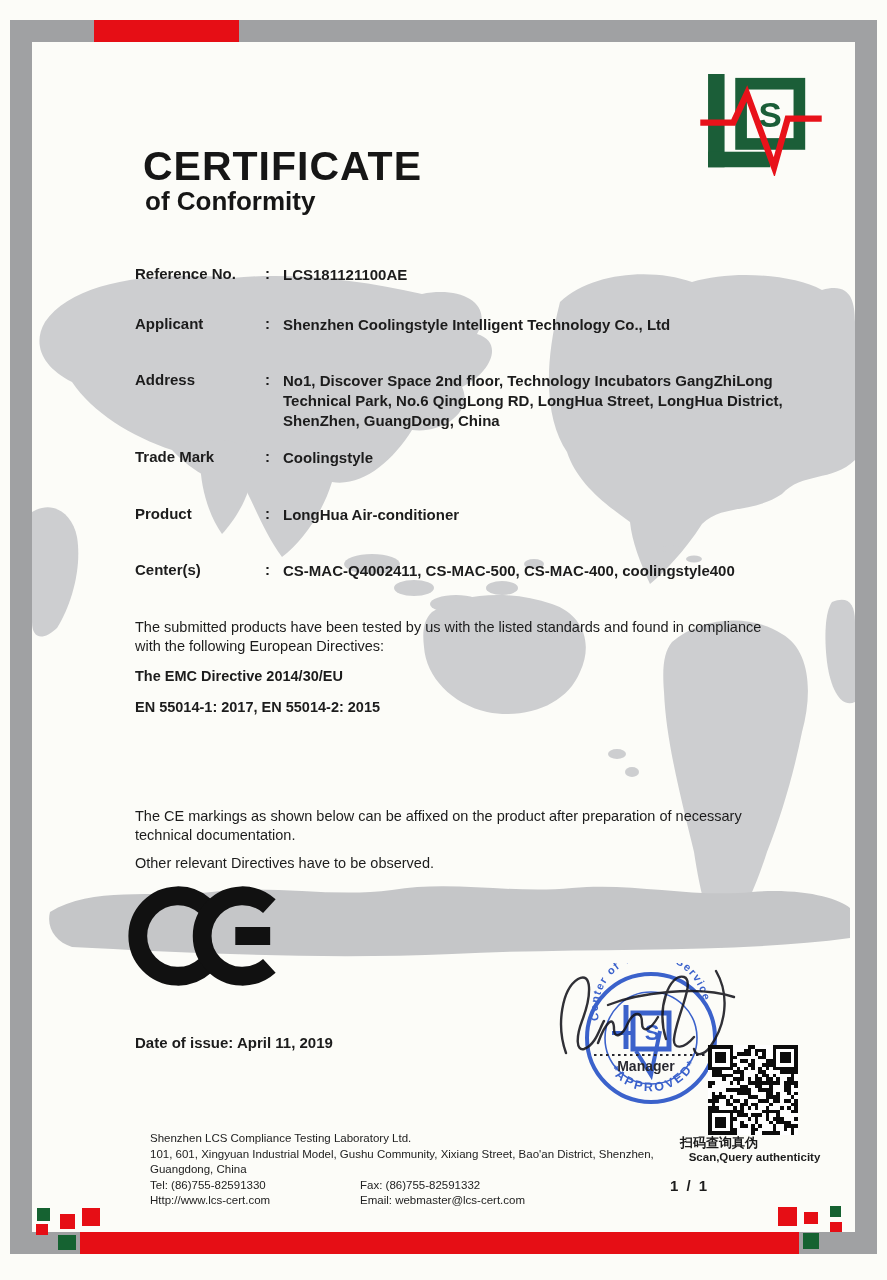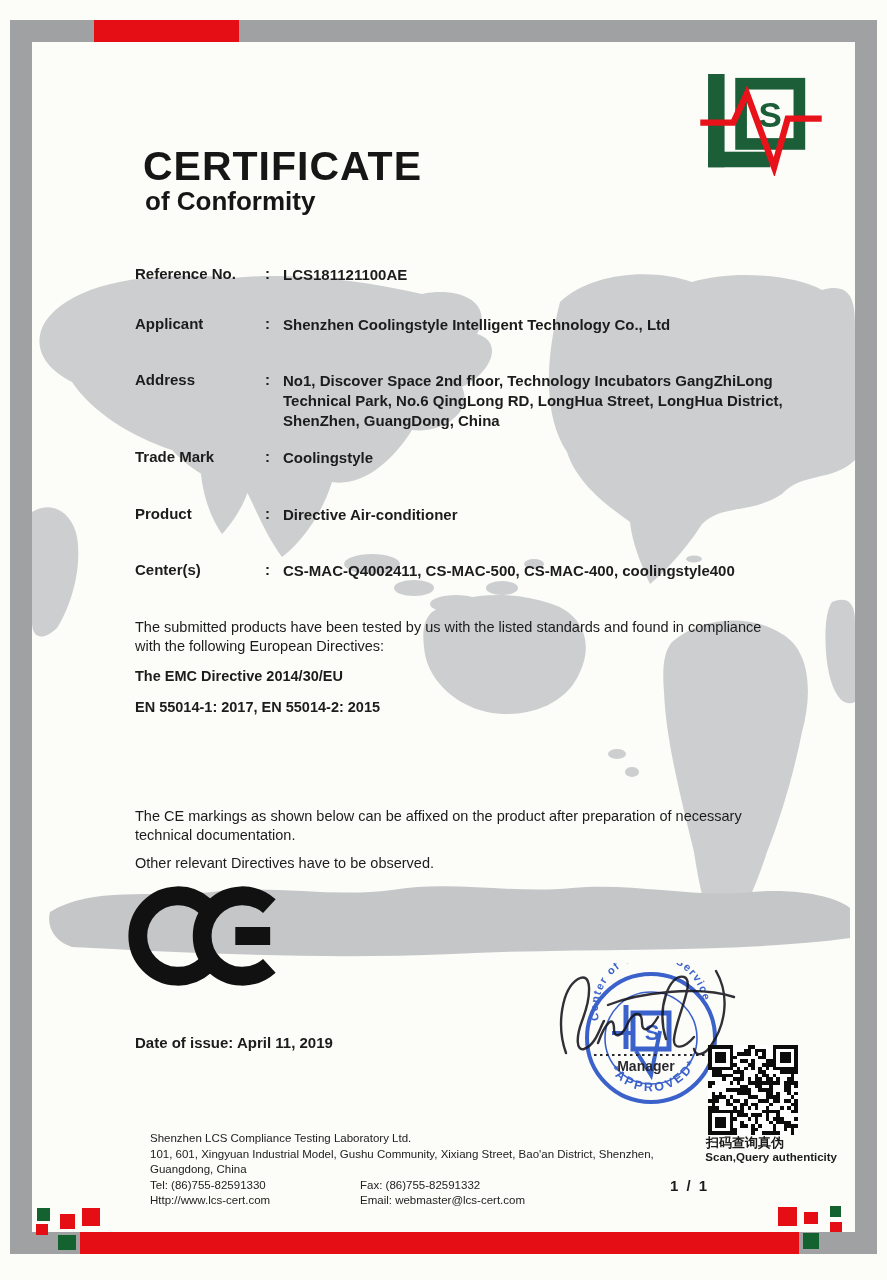--- a/index.html
+++ b/index.html
@@ -44,22 +44,22 @@
   
   #date-issue { position:absolute; left:135px; top:1034px; font-size:15px; font-weight:bold; }
 
   
   #stamp { position:absolute; left:576px; top:963px; width:150px; height:150px; opacity:.92; }
   #signature { position:absolute; left:548px; top:955px; width:200px; height:120px; opacity:.88; }
 
   
   #qr { position:absolute; left:708px; top:1045px; width:90px; height:90px; background:#fff; }
   #qr .m { position:absolute; background:#0c0c0c; }
-  #qr-cap-zh { position:absolute; left:690px; top:1134px; width:110px; text-align:center; font-size:13px; font-weight:bold; }
-  #qr-cap-en { position:absolute; left:672px; top:1151px; width:165px; text-align:right; font-size:11.5px; font-weight:bold; }
+  #qr-cap-zh { position:absolute; left:664px; top:1134px; width:110px; text-align:center; font-size:13px; font-weight:bold; }
+  #qr-cap-en { position:absolute; left:672px; top:1151px; width:165px; text-align:center; font-size:11.5px; font-weight:bold; }
 
   
   #footer { position:absolute; left:150px; top:1131px; font-size:11.5px; line-height:15.5px; color:#222; }
   #footer .pre { white-space:pre-line; }
   .f2col { position:relative; height:15.5px; }
   .f2col .c2 { position:absolute; left:210px; top:0; }
   #page-num { position:absolute; left:670px; top:1177px; font-size:15px; font-weight:bold; letter-spacing:2px; }
 </style>
 </head>
 <body>
@@ -138,21 +138,21 @@
 ShenZhen, GuangDong, China</span>
   </div>
   <div class="field-row" style="top:448px">
     <span class="f-label">Trade Mark</span>
     <span class="f-colon">:</span>
     <span class="f-value">Coolingstyle</span>
   </div>
   <div class="field-row" style="top:505px">
     <span class="f-label">Product</span>
     <span class="f-colon">:</span>
-    <span class="f-value">Directive Air-conditioner</span>
+    <span class="f-value">LongHua Air-conditioner</span>
   </div>
   <div class="field-row" style="top:561px">
     <span class="f-label">Center(s)</span>
     <span class="f-colon">:</span>
     <span class="f-value">CS-MAC-Q4002411, CS-MAC-500, CS-MAC-400, coolingstyle400</span>
   </div>
 
   <div class="para" style="top:618px">The submitted products have been tested by us with the listed standards and found in compliance
 with the following European Directives:</div>
   <div class="para bold" style="top:667px">The EMC Directive 2014/30/EU</div>

